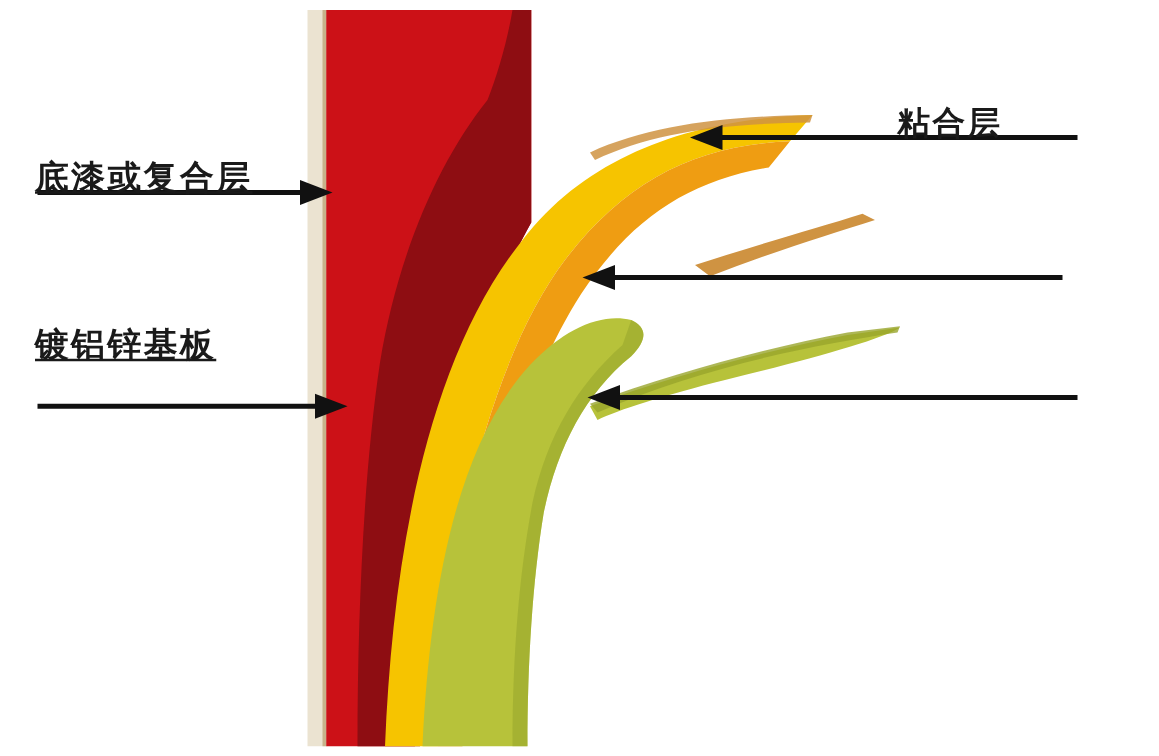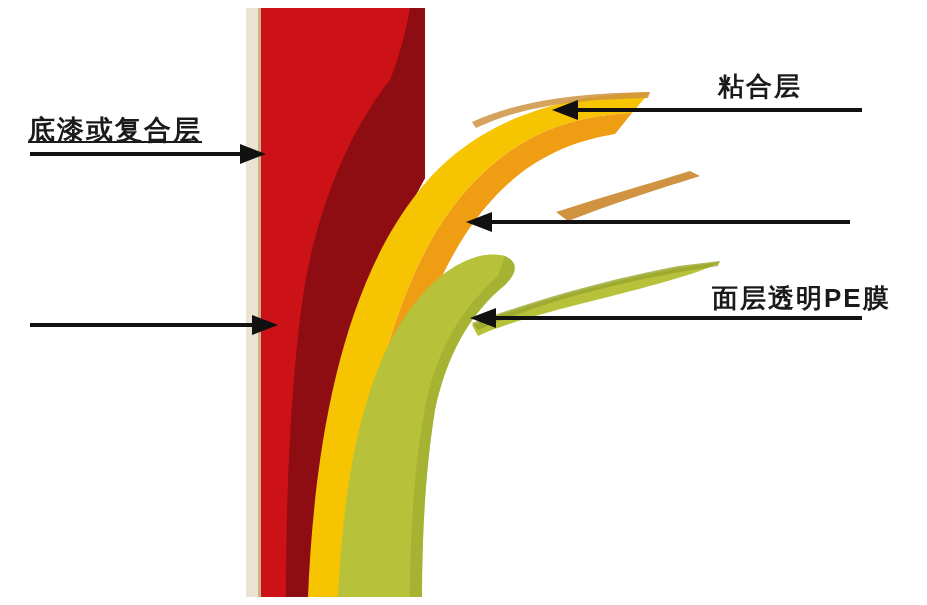--- a/index.html
+++ b/index.html
@@ -12,20 +12,21 @@
   }
   .art{position:absolute;left:0;top:0;}
   .lbl{
     position:absolute;
     color:#1a1a1a;
     font-weight:600;
     font-size:26px;
     letter-spacing:2px;
     white-space:nowrap;
     line-height:1.1;
+    margin-top:12px;
   }
   .lbl.left{font-size:27px;text-decoration:underline;}
 </style>
 </head>
 <body>
 
 <div class="canvas">
 
   <svg class="art" width="927" height="605" viewBox="0 0 927 605">
 
@@ -99,19 +100,19 @@
 
     <line x1="490" y1="222" x2="850" y2="222" stroke-width="4" stroke="#111111"></line>
     <polygon points="466,222 492,212 492,232" fill="#111111"></polygon>
 
     <line x1="494" y1="318" x2="862" y2="318" stroke-width="4" stroke="#111111"></line>
     <polygon points="470,318 496,308 496,328" fill="#111111"></polygon>
   </svg>
 
   <div class="lbl left" style="left:28px; top:116px;">底漆或复合层</div>
 
+  <div class="lbl left" style="left:28px; top:250px;">镀铝锌基板</div>
 
   <div class="lbl" style="left:718px; top:72px;">粘合层</div>
 
 
-  <div class="lbl" style="left:712px; top:284px;">面层透明PE膜</div>
 
 </div>
 
 </body></html>

